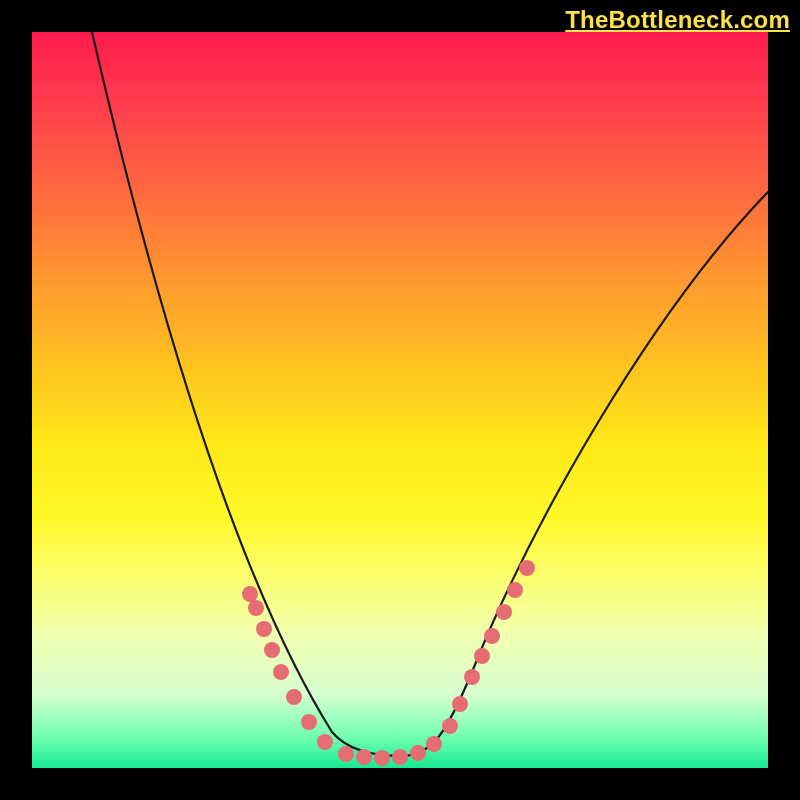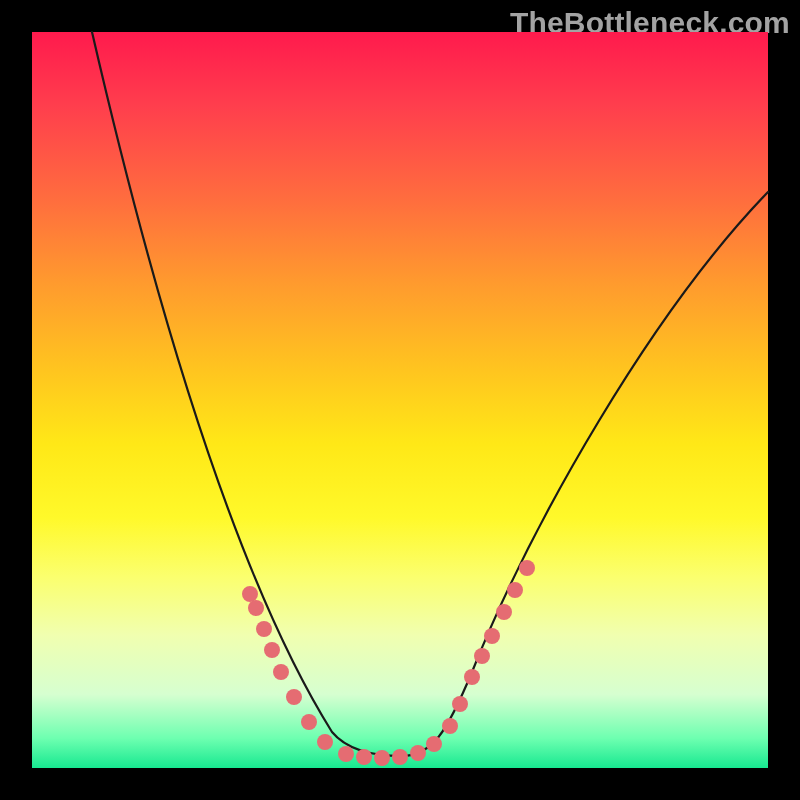--- a/index.html
+++ b/index.html
@@ -29,24 +29,25 @@
       #d6ffd0 90%,
       #6dffb0 96%,
       #17e890 100%
     );
   }
   .watermark {
     position: absolute;
     top: 6px;
     right: 10px;
     font-family: Arial, Helvetica, sans-serif;
-    font-size: 30px;
+    font-size: 24px;
     font-weight: 600;
-    color: #a3a3a3;
+    color: #fde047;
     letter-spacing: 0.2px;
+    text-decoration: underline;
   }
   svg.curve {
     position: absolute;
     left: 0; top: 0;
     width: 100%; height: 100%;
     overflow: visible;
   }
   .curve-path {
     fill: none;
     stroke: #1a1a1a;

